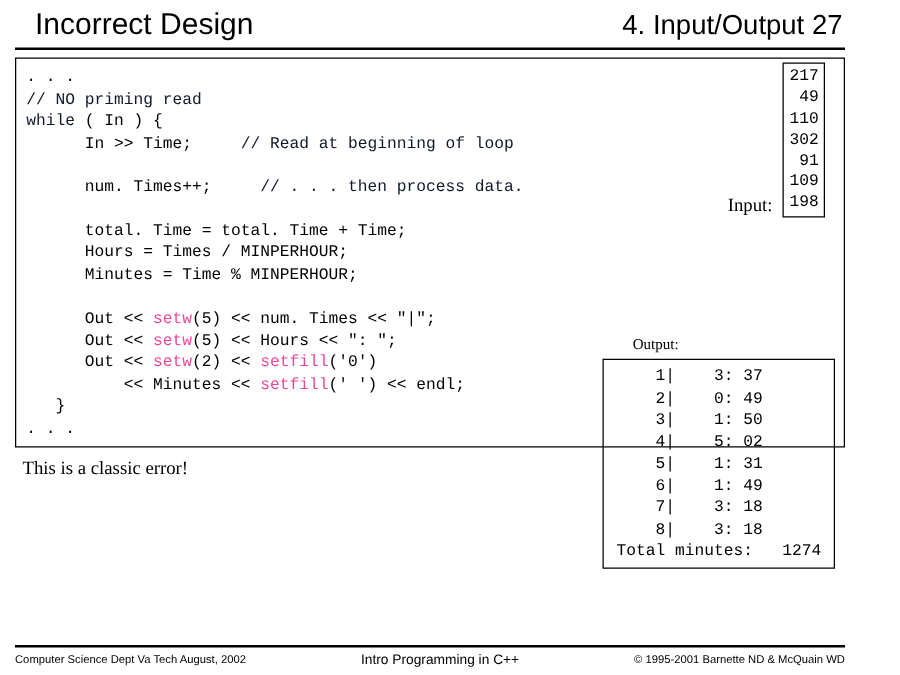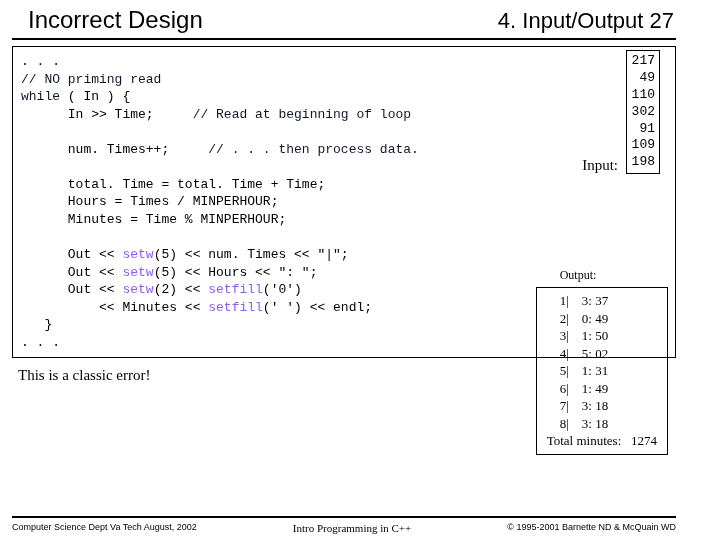--- a/index.html
+++ b/index.html
@@ -39,21 +39,21 @@
     margin: 6px 12px 8px 12px;
     padding: 6px 8px 6px 8px;
     font-family: "Courier New", Courier, monospace;
     font-size: 13px;
     line-height: 1.35;
     white-space: pre;
     color: #000;
     position: relative;
   }
   .kw { color: #0f172a; }
-  .func { color: #8b5cf6; }
+  .func { color: #ec4899; }
   .input-block {
     position: absolute;
     top: 50px;
     right: 28px;
     display: flex;
     align-items: flex-end;
     gap: 8px;
   }
   .input-label {
     font-family: "Times New Roman", Times, serif;
@@ -77,21 +77,21 @@
   }
   .output-label {
     font-family: "Times New Roman", Times, serif;
     font-size: 12px;
     margin-left: 24px;
     margin-bottom: 4px;
   }
   .output-values {
     border: 1px solid #000;
     padding: 4px 10px 4px 10px;
-    font-family: Liberation Serif, serif;
+    font-family: Liberation Mono, monospace;
     font-size: 13px;
     line-height: 1.35;
     white-space: pre;
   }
   .notes {
     font-family: "Times New Roman", Times, serif;
     font-size: 15px;
     margin: 8px 88px 0 18px;
     line-height: 1.3;
   }
@@ -104,21 +104,21 @@
     border-top: 2px solid #000;
     padding-top: 4px;
     display: flex;
     justify-content: space-between;
     font-size: 9px;
     font-family: Arial, Helvetica, sans-serif;
     margin-top: 36px;
   }
   .footer .center {
     font-size: 11px;
-    font-family: Liberation Serif, serif;
+    font-family: Liberation Sans, sans-serif;
   }
 </style>
 </head>
 <body>
 <div class="page">
 
 <div class="header">
   <span class="title">Incorrect Design</span>
   <span class="chapter">4. Input/Output  27</span>
 </div>

